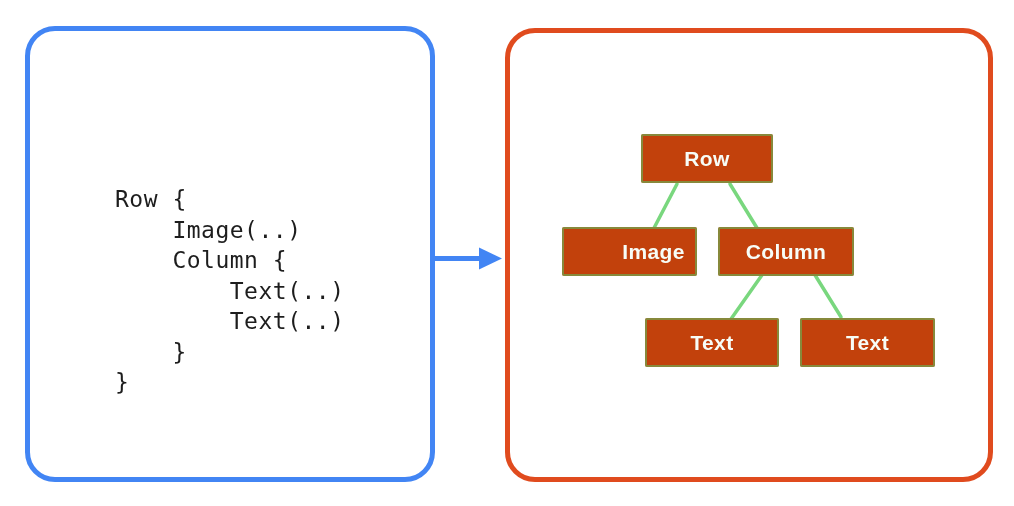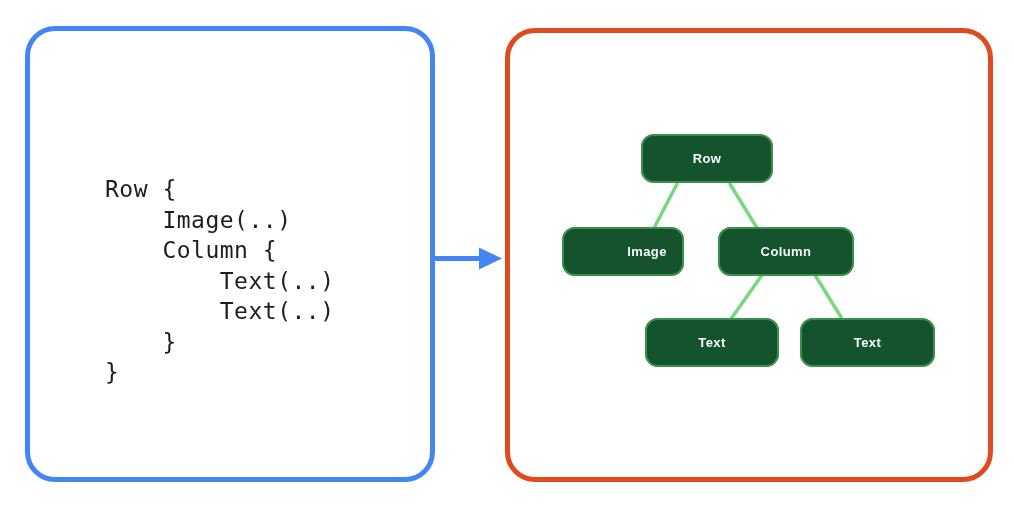--- a/index.html
+++ b/index.html
@@ -36,21 +36,21 @@
     width: 488px;
     height: 454px;
     border: 5px solid #E04B1E;
   }
 
   
   .code {
     position: absolute;
     left: 105px;
     top: 174px;
-    margin: 0;
+    margin: 10px;
     font-family: "DejaVu Sans Mono", monospace;
     font-size: 23px;
     line-height: 30.5px;
     letter-spacing: 0.5px;
     color: #1D1D1D;
     white-space: pre;
   }
 
   
   .flow-arrow {
@@ -72,33 +72,33 @@
     pointer-events: none;
   }
   .conn {
     stroke-width: 3.5;
     stroke-linecap: round;
   }
   .node {
     position: absolute;
     box-sizing: border-box;
     height: 49px;
-    background: #14532d;
-    border-radius: 13px;
+    background: #c2410c;
+    border-radius: 2px;
     box-shadow: inset 0 0 0 2px rgba(88, 197, 98, 0.55);
     color: #F7FDF7;
-    font-size: 13px;
+    font-size: 21px;
     font-weight: 700;
     letter-spacing: 0.4px;
     display: flex;
     align-items: center;
     justify-content: center;
   }
   .node-row     { left: 641px; top: 134px; width: 132px; }
-  .node-image   { left: 562px; top: 227px; width: 122px; padding-left: 48px; }
+  .node-image   { left: 562px; top: 227px; width: 135px; padding-left: 48px; }
   .node-column  { left: 718px; top: 227px; width: 136px; }
   .node-text-1  { left: 645px; top: 318px; width: 134px; }
   .node-text-2  { left: 800px; top: 318px; width: 135px; }
 </style>
 </head>
 <body>
 
 <div class="stage">
 
   <div class="panel panel-code"></div>

